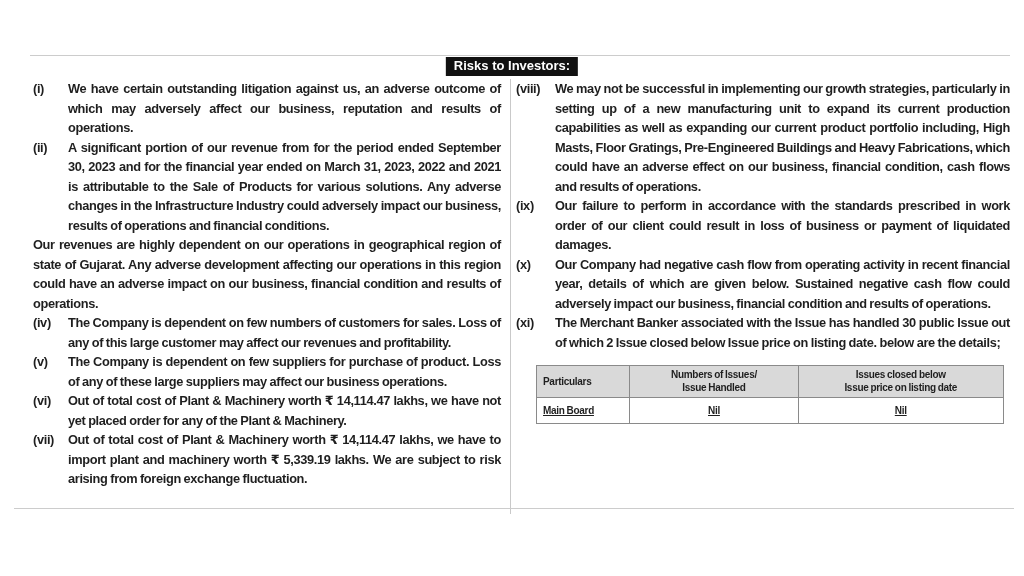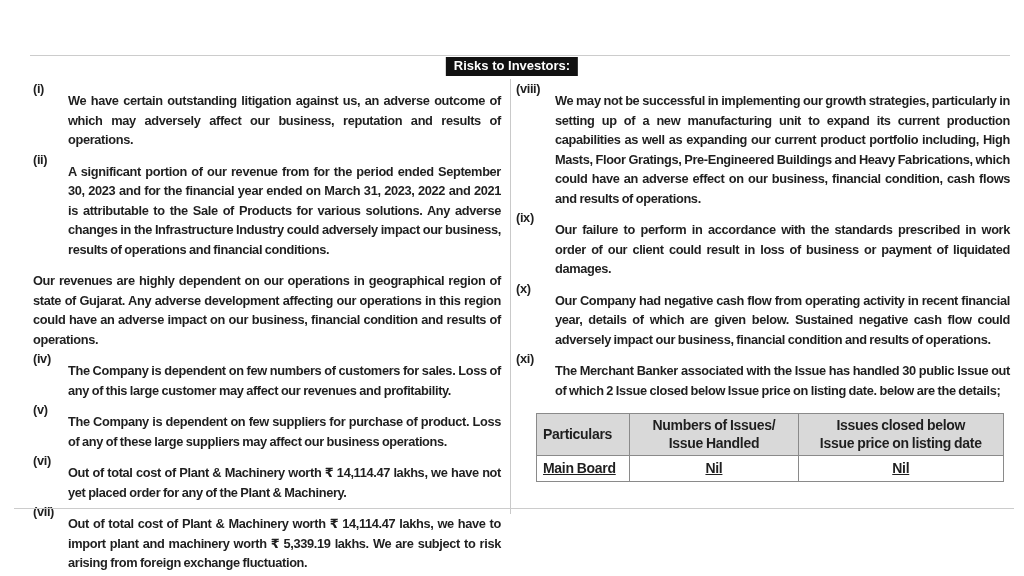--- a/index.html
+++ b/index.html
@@ -47,27 +47,26 @@
   }
   .col.right{flex:1 1 auto;min-width:0;}
   .risk-item{display:flex;}
   .risk-item .num{
     flex:0 0 auto;width:35px;
   }
   .col.right .risk-item .num{width:39px;}
   .risk-item .text{
     flex:1 1 auto;
     text-align:justify;
-    margin-top:12px;
   }
   .issues-table{
     border-collapse:collapse;
     margin:13px 0 0 20px;
     width:468px;
-    font-size:14px;
+    font-size:10px;
     line-height:1.3;
     letter-spacing:-0.3px;
   }
   .issues-table th,.issues-table td{
     border:1px solid #8a8a8a;
     text-align:center;
     padding:2px 4px 3px 4px;
     font-weight:700;
   }
   .issues-table th{

